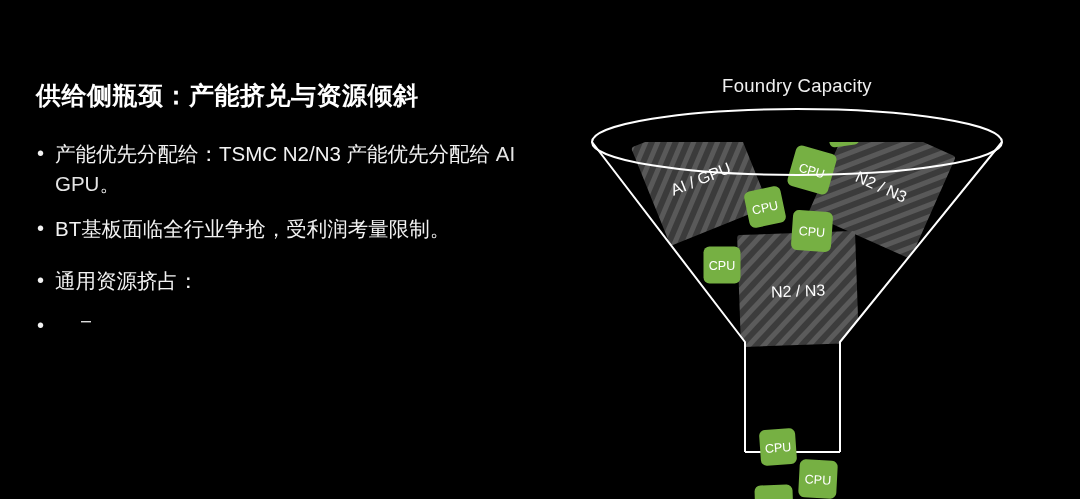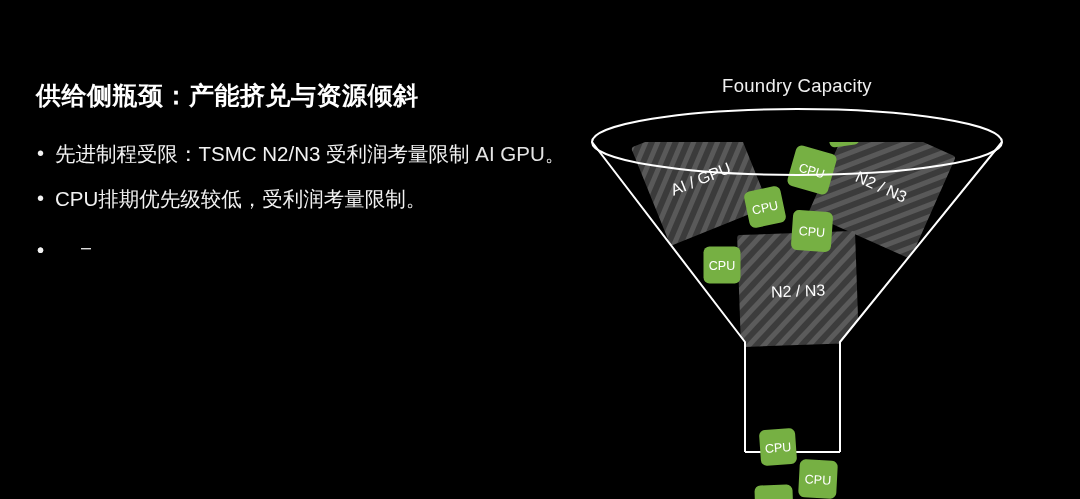--- a/index.html
+++ b/index.html
@@ -132,30 +132,31 @@
 <div id="slide">
 
   <div id="left-pane">
 
     <div id="page-title">供给侧瓶颈：产能挤兑与资源倾斜</div>
 
     <div class="bullet-list">
 
       <div class="bullet">
         <span class="dot">•</span>
-        <span>先进制程受限：TSMC N2/N3 受利润考量限制 </span><span class="accent">AI GPU</span><span>。</span>
+        <span>产能优先分配给：TSMC N2/N3 产能优先分配给 </span><span class="accent">AI GPU</span><span>。</span>
       </div>
 
       <div class="bullet">
         <span class="dot">•</span>
-        <span>CPU排期优先级较低，受利润考量限制。</span>
+        <span>BT基板面临全行业争抢，受利润考量限制。</span>
       </div>
 
       <div class="bullet gap-top">
         <span class="dot">•</span>
+        <span>通用资源挤占：</span>
 
         <div class="sub-list">
           <div class="sub-bullet">
             <span class="dash">–</span>
           </div>
           <div class="sub-bullet">
             <span class="dash">–</span>
           </div>
         </div>
       </div>

